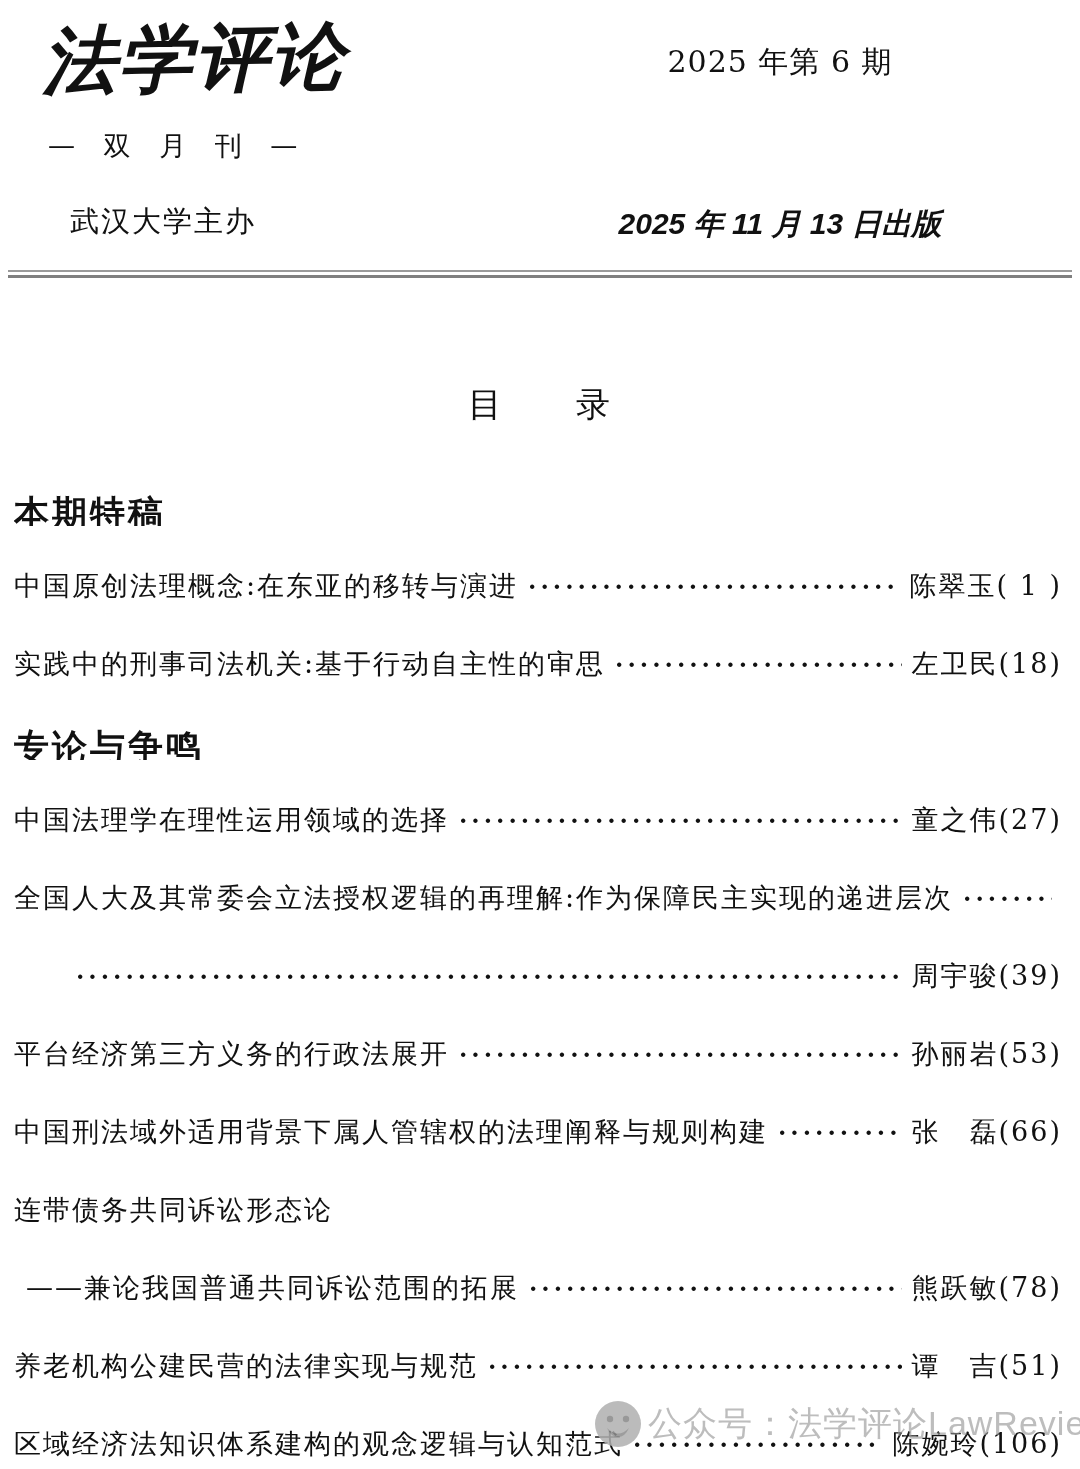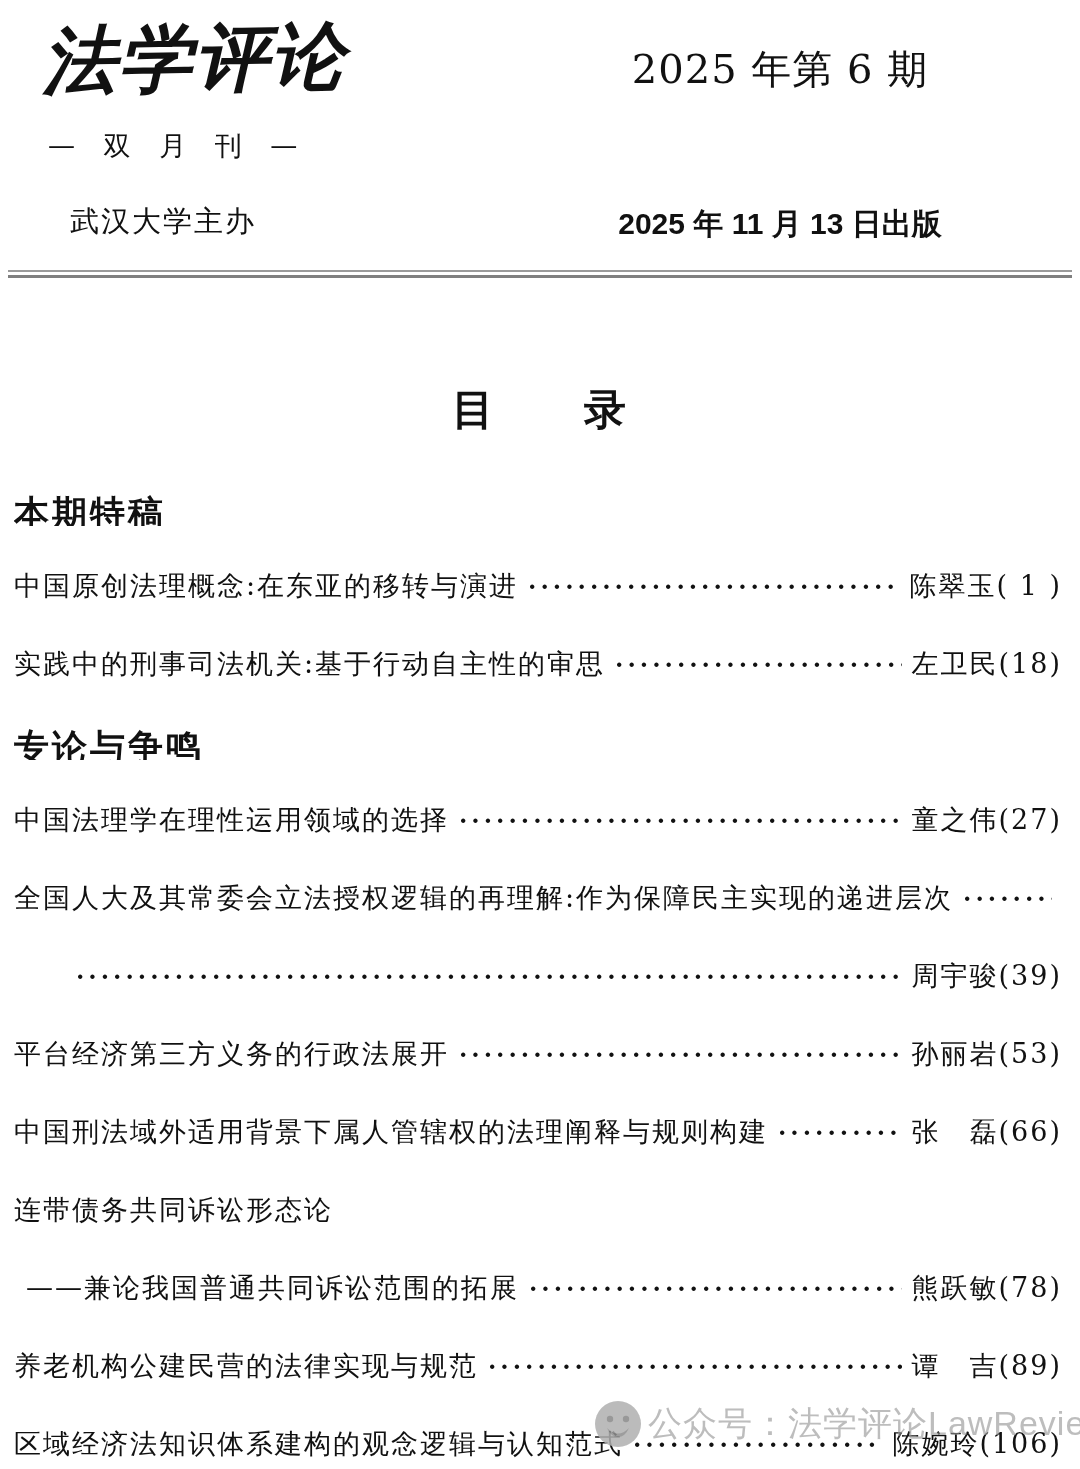--- a/index.html
+++ b/index.html
@@ -41,42 +41,43 @@
     font-size: 29px;
     letter-spacing: 2px;
     white-space: nowrap;
   }
   .header-right-issue, .header-right-volume, .header-right-date {
     position: absolute;
     left: 560px; width: 440px;
     text-align: center;
     white-space: nowrap;
   }
-  .header-right-issue { top: 34px; font-size: 40px; letter-spacing: 1px; }
+  .header-right-issue { top: 34px; font-size: 30px; letter-spacing: 1px; }
   .header-right-volume { top: 148px; font-size: 28px; }
   .header-right-date {
     top: 196px; font-size: 30px; font-weight: bold;
     font-family: "Liberation Sans", sans-serif;
+    font-style: italic;
   }
 
   .header-divider {
     position: absolute;
     top: 262px; left: 8px; right: 8px;
     height: 3px;
     border-top: 2px solid #9a9a9a;
     border-bottom: 3px solid #7f7f7f;
   }
 
   
   .toc-title {
     position: absolute;
     top: 374px; left: 0; right: 0;
     text-align: center;
-    font-size: 42px;
-    font-weight: bold;
+    font-size: 34px;
+    font-weight: normal;
     font-family: "Liberation Sans", sans-serif;
     letter-spacing: 2px;
     white-space: nowrap;
   }
   .toc-list {
     position: absolute;
     top: 482px; left: 14px; right: 18px;
   }
   .toc-row {
     display: flex;
@@ -190,21 +191,21 @@
         <span class="entry-title">连带债务共同诉讼形态论</span>
       </div>
       <div class="toc-row" style="padding-left: 12px;">
         <span class="entry-title">——兼论我国普通共同诉讼范围的拓展</span>
         <span class="dot-leader">·········································································································</span>
         <span class="entry-author">熊跃敏(78)</span>
       </div>
       <div class="toc-row">
         <span class="entry-title">养老机构公建民营的法律实现与规范</span>
         <span class="dot-leader">·········································································································</span>
-        <span class="entry-author">谭　吉(89)</span>
+        <span class="entry-author">谭　吉(51)</span>
       </div>
       <div class="toc-row">
         <span class="entry-title">区域经济法知识体系建构的观念逻辑与认知范式</span>
         <span class="dot-leader">·········································································································</span>
         <span class="entry-author">陈婉玲(106)</span>
       </div>
     </div>
 
   <div class="watermark">
     <svg class="wm-icon" viewBox="0 0 48 48" aria-hidden="true">

